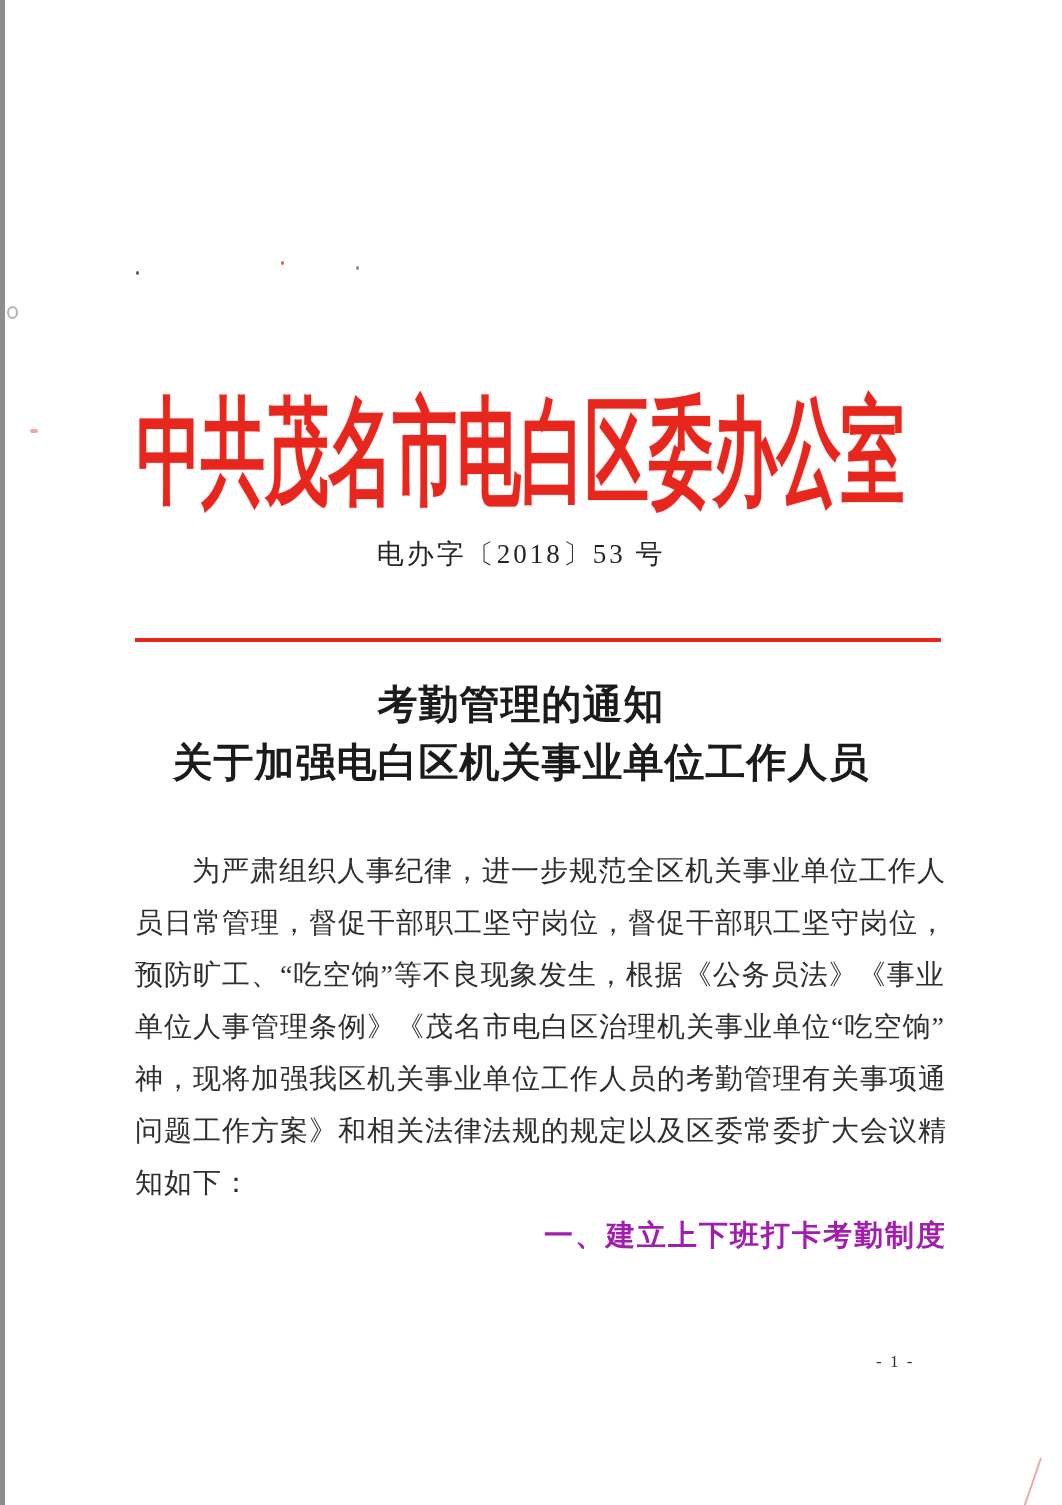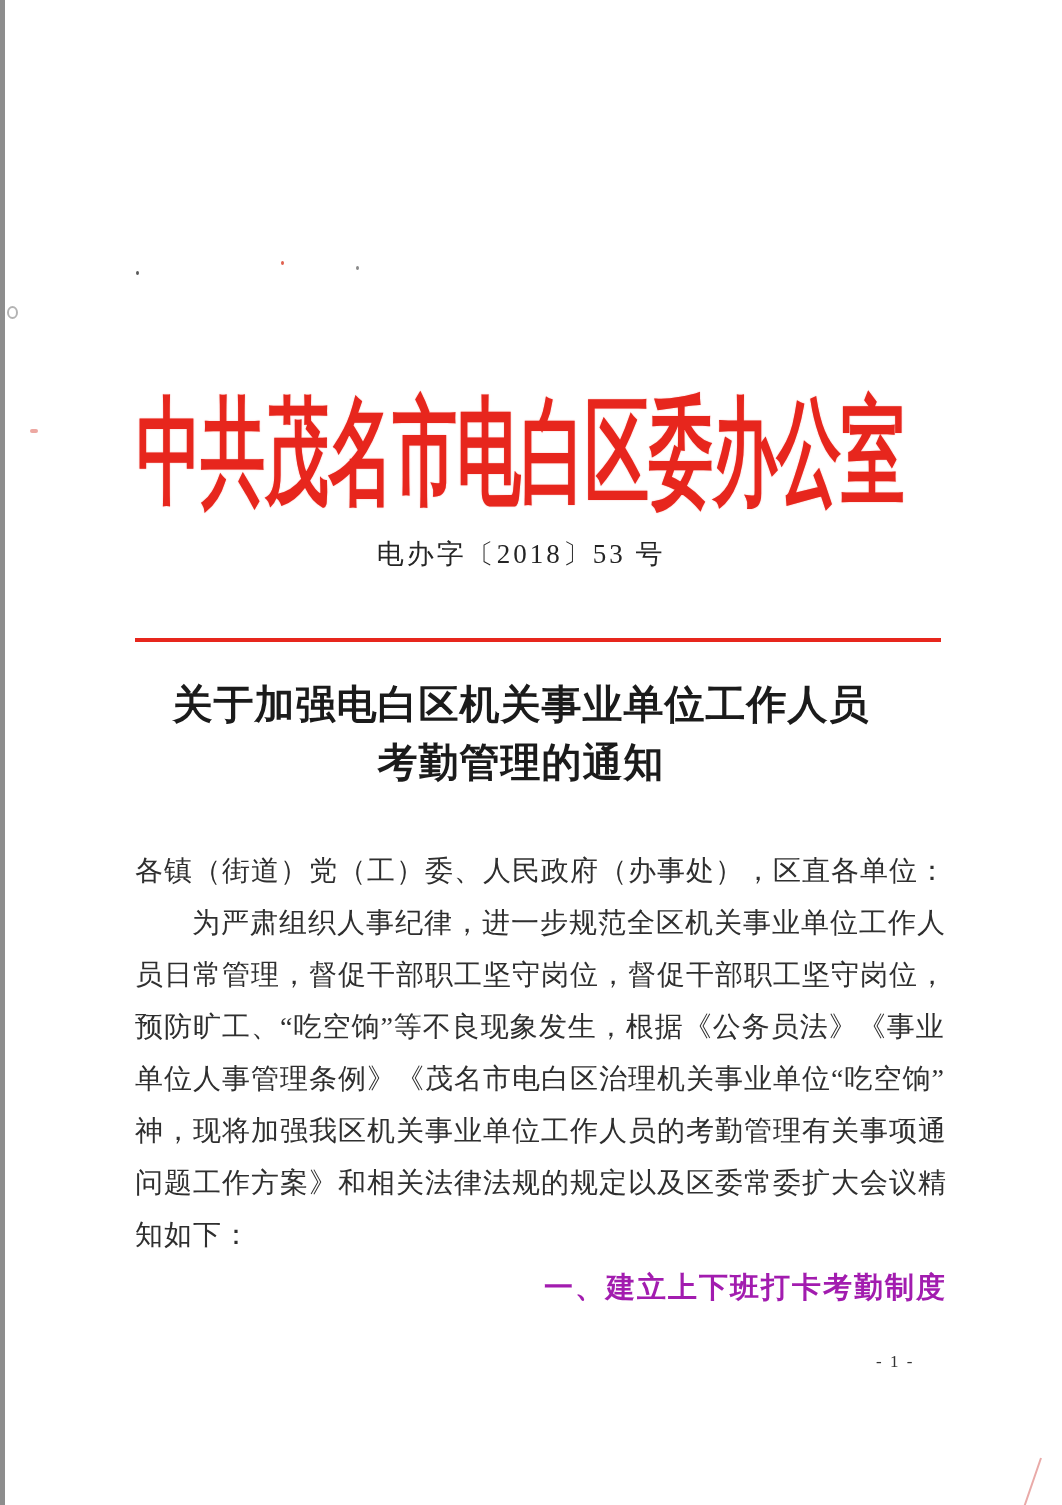--- a/index.html
+++ b/index.html
@@ -104,26 +104,25 @@
 
   <div class="issuer-wrap">
     <span class="issuer">中共茂名市电白区委办公室</span>
   </div>
 
   <div class="doc-number">电办字〔2018〕53 号</div>
 
   <div class="red-rule"></div>
 
   <div class="doc-title">
+    <div>考勤管理的通知</div>
     <div>关于加强电白区机关事业单位工作人员</div>
-    <div>考勤管理的通知</div>
   </div>
 
   <div class="body-block">
-    <div class="body-line">各镇（街道）党（工）委、人民政府（办事处），区直各单位：</div>
     <div class="body-line para-first">为严肃组织人事纪律，进一步规范全区机关事业单位工作人</div>
     <div class="body-line">员日常管理，督促干部职工坚守岗位，督促干部职工坚守岗位，</div>
     <div class="body-line">预防旷工、“吃空饷”等不良现象发生，根据《公务员法》《事业</div>
     <div class="body-line">单位人事管理条例》《茂名市电白区治理机关事业单位“吃空饷”</div>
     <div class="body-line">神，现将加强我区机关事业单位工作人员的考勤管理有关事项通</div>
     <div class="body-line">问题工作方案》和相关法律法规的规定以及区委常委扩大会议精</div>
     <div class="body-line">知如下：</div>
     <div class="body-line section-heading">一、建立上下班打卡考勤制度</div>
   </div>
 

